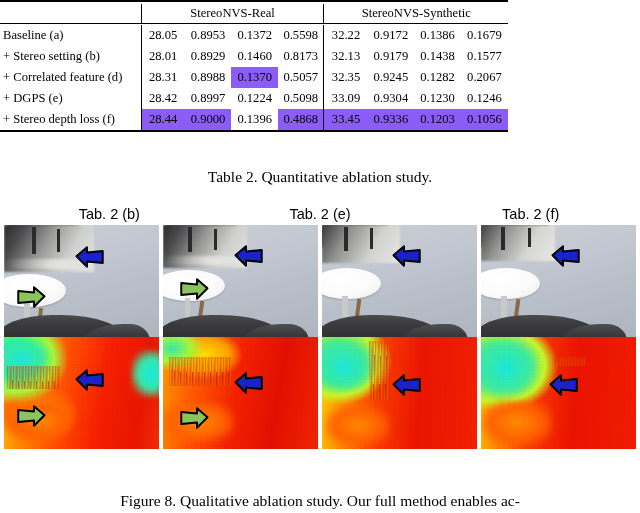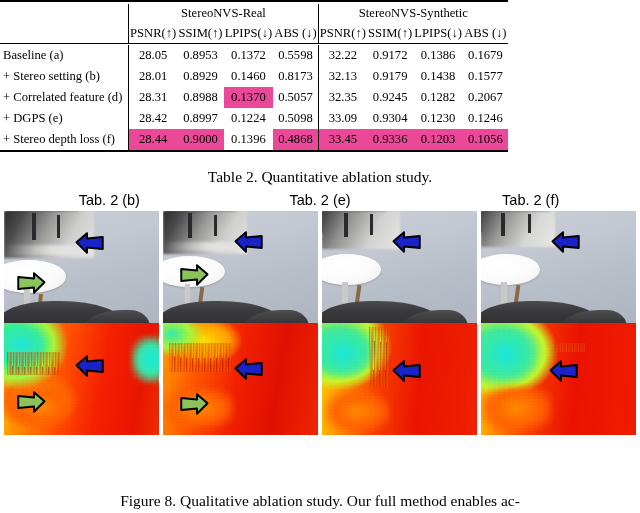--- a/index.html
+++ b/index.html
@@ -47,38 +47,38 @@
     text-align: left;
     padding-left: 3px !important;
     height: 21px;
     width: 158px;
   }
   .cell {
     text-align: center;
     height: 21px;
   }
   .vsep { border-left: 1px solid #000; }
-  .hl { background: #ec4899; }
+  .hl { background: #8b5cf6; }
 
   
   .table-caption {
     position: absolute;
     left: 0;
     top: 168px;
     width: 640px;
     text-align: center;
     font-family: "Liberation Serif", serif;
     font-size: 15.5px;
   }
 
   
   .figure-area {
     position: absolute;
     left: 4px;
-    top: 192px;
+    top: 206px;
     width: 632px;
   }
   .fig-labels {
     display: flex;
     width: 632px;
   }
   .fig-label {
     flex: 1 1 0;
     text-align: center;
     font-family: "Liberation Sans", sans-serif;
@@ -241,31 +241,20 @@
     </colgroup>
     <tbody>
       <tr class="rule-top">
         <td colspan="9"></td>
       </tr>
       <tr>
         <td></td>
         <td class="hdr-group vsep" colspan="4">StereoNVS-Real</td>
         <td class="hdr-group vsep" colspan="4">StereoNVS-Synthetic</td>
       </tr>
-      <tr>
-        <td></td>
-        <td class="hdr-metric vsep">PSNR(↑)</td>
-        <td class="hdr-metric">SSIM(↑)</td>
-        <td class="hdr-metric">LPIPS(↓)</td>
-        <td class="hdr-metric">ABS (↓)</td>
-        <td class="hdr-metric vsep">PSNR(↑)</td>
-        <td class="hdr-metric">SSIM(↑)</td>
-        <td class="hdr-metric">LPIPS(↓)</td>
-        <td class="hdr-metric">ABS (↓)</td>
-      </tr>
       <tr class="rule-mid">
         <td colspan="9"></td>
       </tr>
 
       <tr>
         <td class="row-label">Baseline (a)</td>
         <td class="cell vsep">28.05</td>
         <td class="cell">0.8953</td>
         <td class="cell">0.1372</td>
         <td class="cell">0.5598</td>

